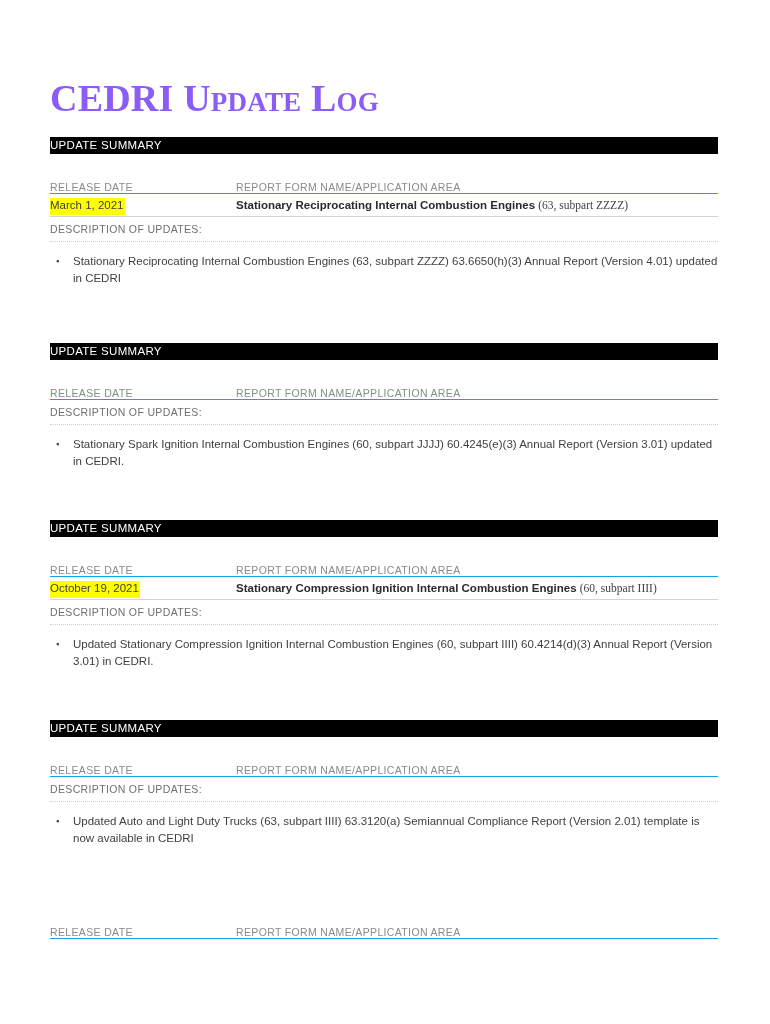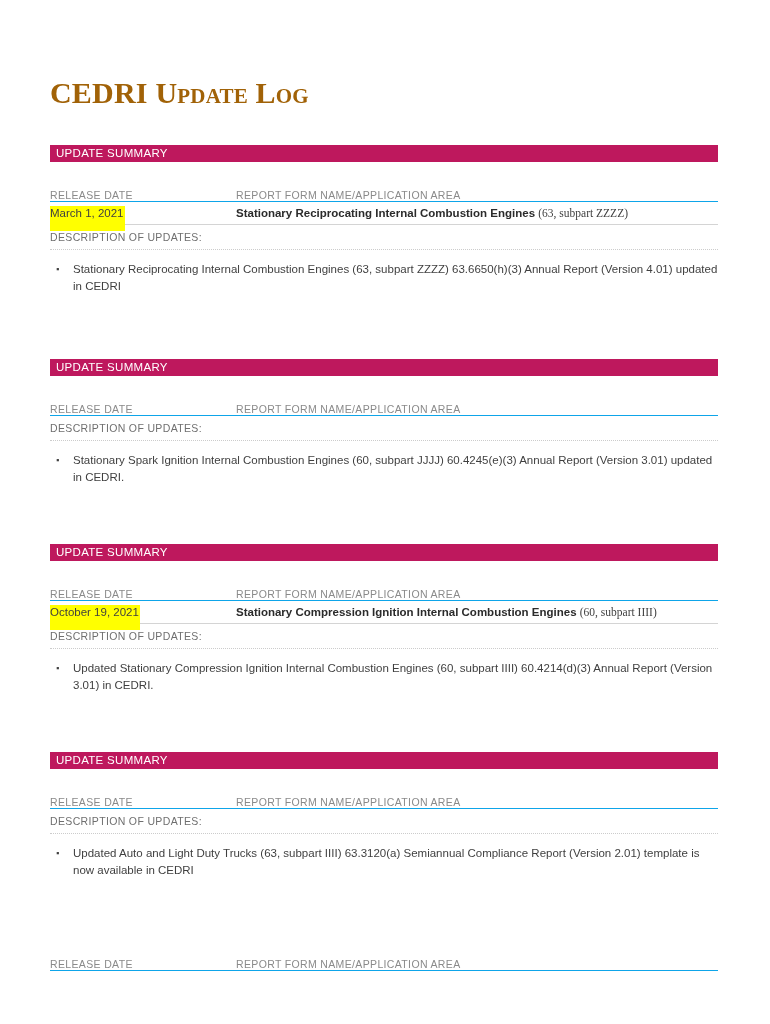--- a/index.html
+++ b/index.html
@@ -21,50 +21,49 @@
     height: 1024px;
     box-sizing: border-box;
     padding: 0;
   }
   
   .doc-title {
     position: absolute;
     left: 50px;
     top: 76px;
     font-family: "Liberation Serif", "DejaVu Serif", serif;
-    font-size: 30px;
+    font-size: 38px;
     font-weight: bold;
-    color: #a16207;
+    color: #8b5cf6;
     letter-spacing: 0.2px;
     font-variant: small-caps;
     white-space: nowrap;
   }
   .doc-title .lead {
     font-variant: normal;
     text-transform: uppercase;
   }
   
   .sections {
     position: absolute;
     left: 0;
     top: 133px;
     width: 770px;
   }
   .section {
     position: relative;
     width: 770px;
   }
   .section-bar {
-    margin: 12px 52px 0 50px;
+    margin: 4px 52px 0 50px;
     height: 17px;
-    background: #be185d;
+    background: #000000;
     color: #ffffff;
     font-size: 11.5px;
     line-height: 17px;
-    padding-left: 6px;
     box-sizing: border-box;
     letter-spacing: 0.3px;
     white-space: nowrap;
     overflow: hidden;
   }
   .section-body {
     margin: 0 52px 0 50px;
     padding-top: 27px;
   }
   
@@ -94,21 +93,21 @@
     padding-top: 5px;
     padding-bottom: 5px;
   }
   .date-cell {
     font-size: 11.5px;
     color: #3f3f3f;
     white-space: nowrap;
   }
   .date-hl {
     background: #ffff00;
-    padding: 1px 1px 12px 0;
+    padding: 1px 1px 4px 0;
     text-align: right;
   }
   .form-cell {
     font-size: 11.5px;
     color: #2b2b2b;
   }
   .form-name {
     font-weight: bold;
   }
   .form-sub {

